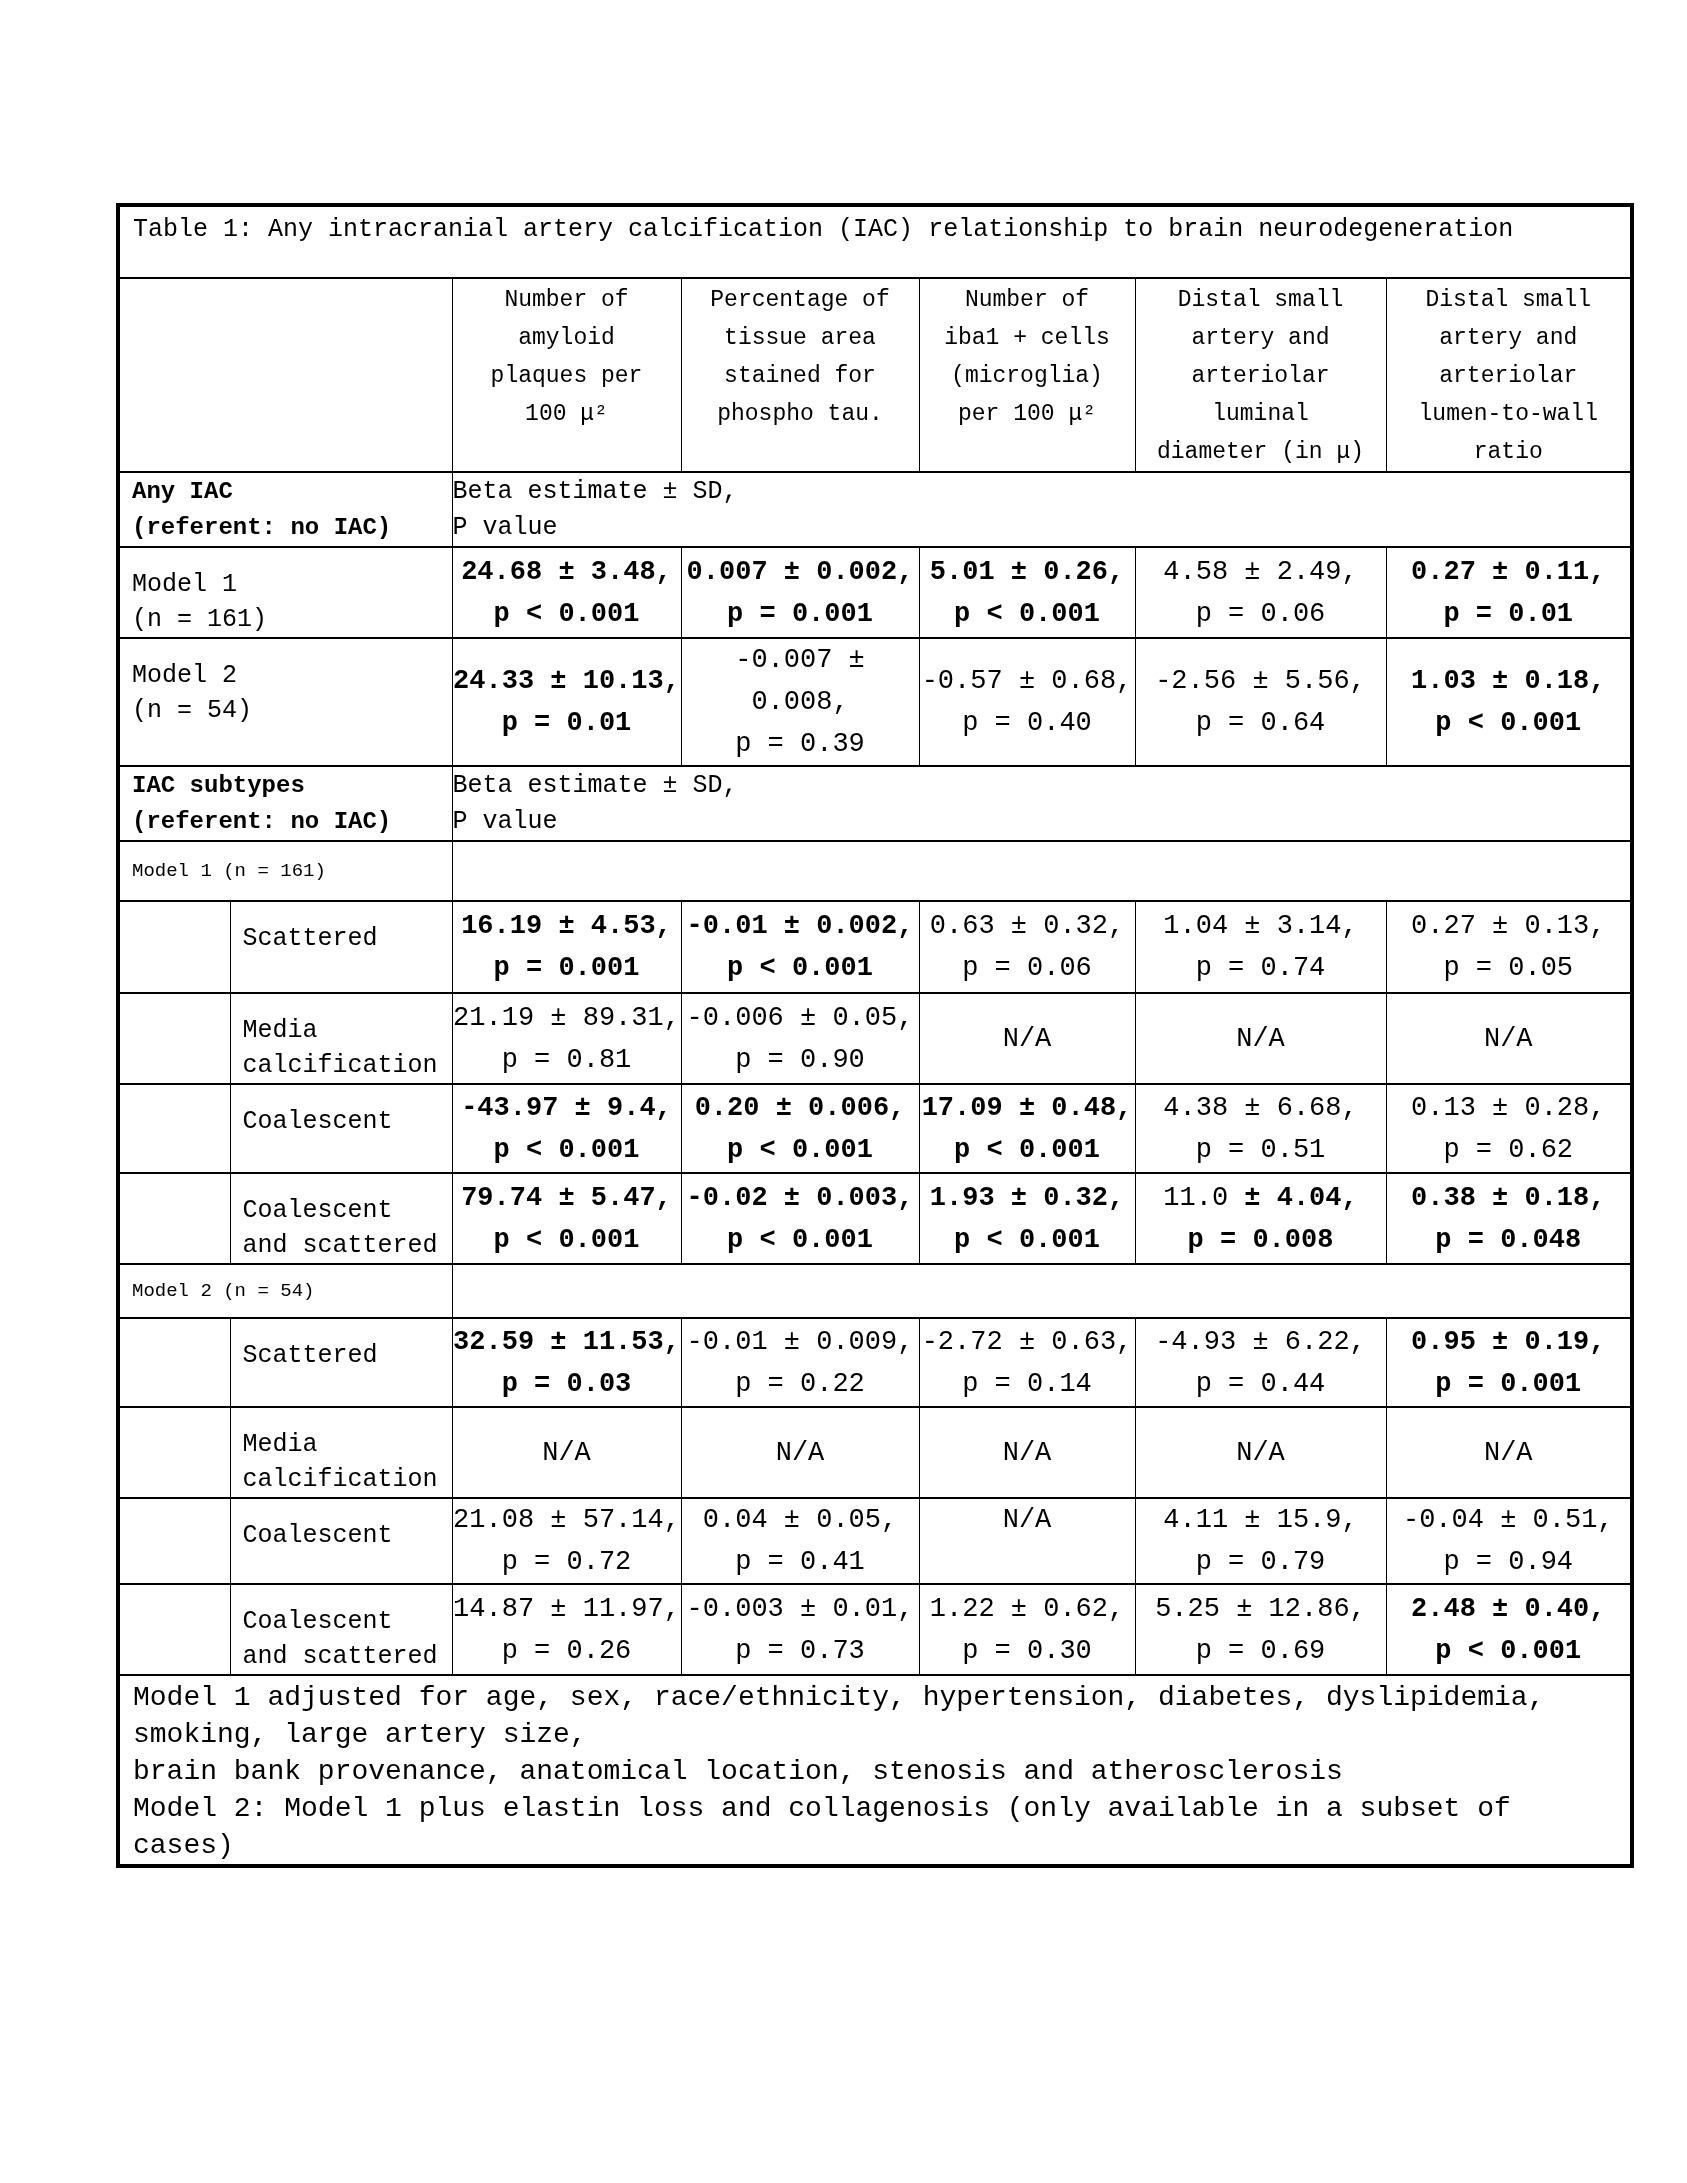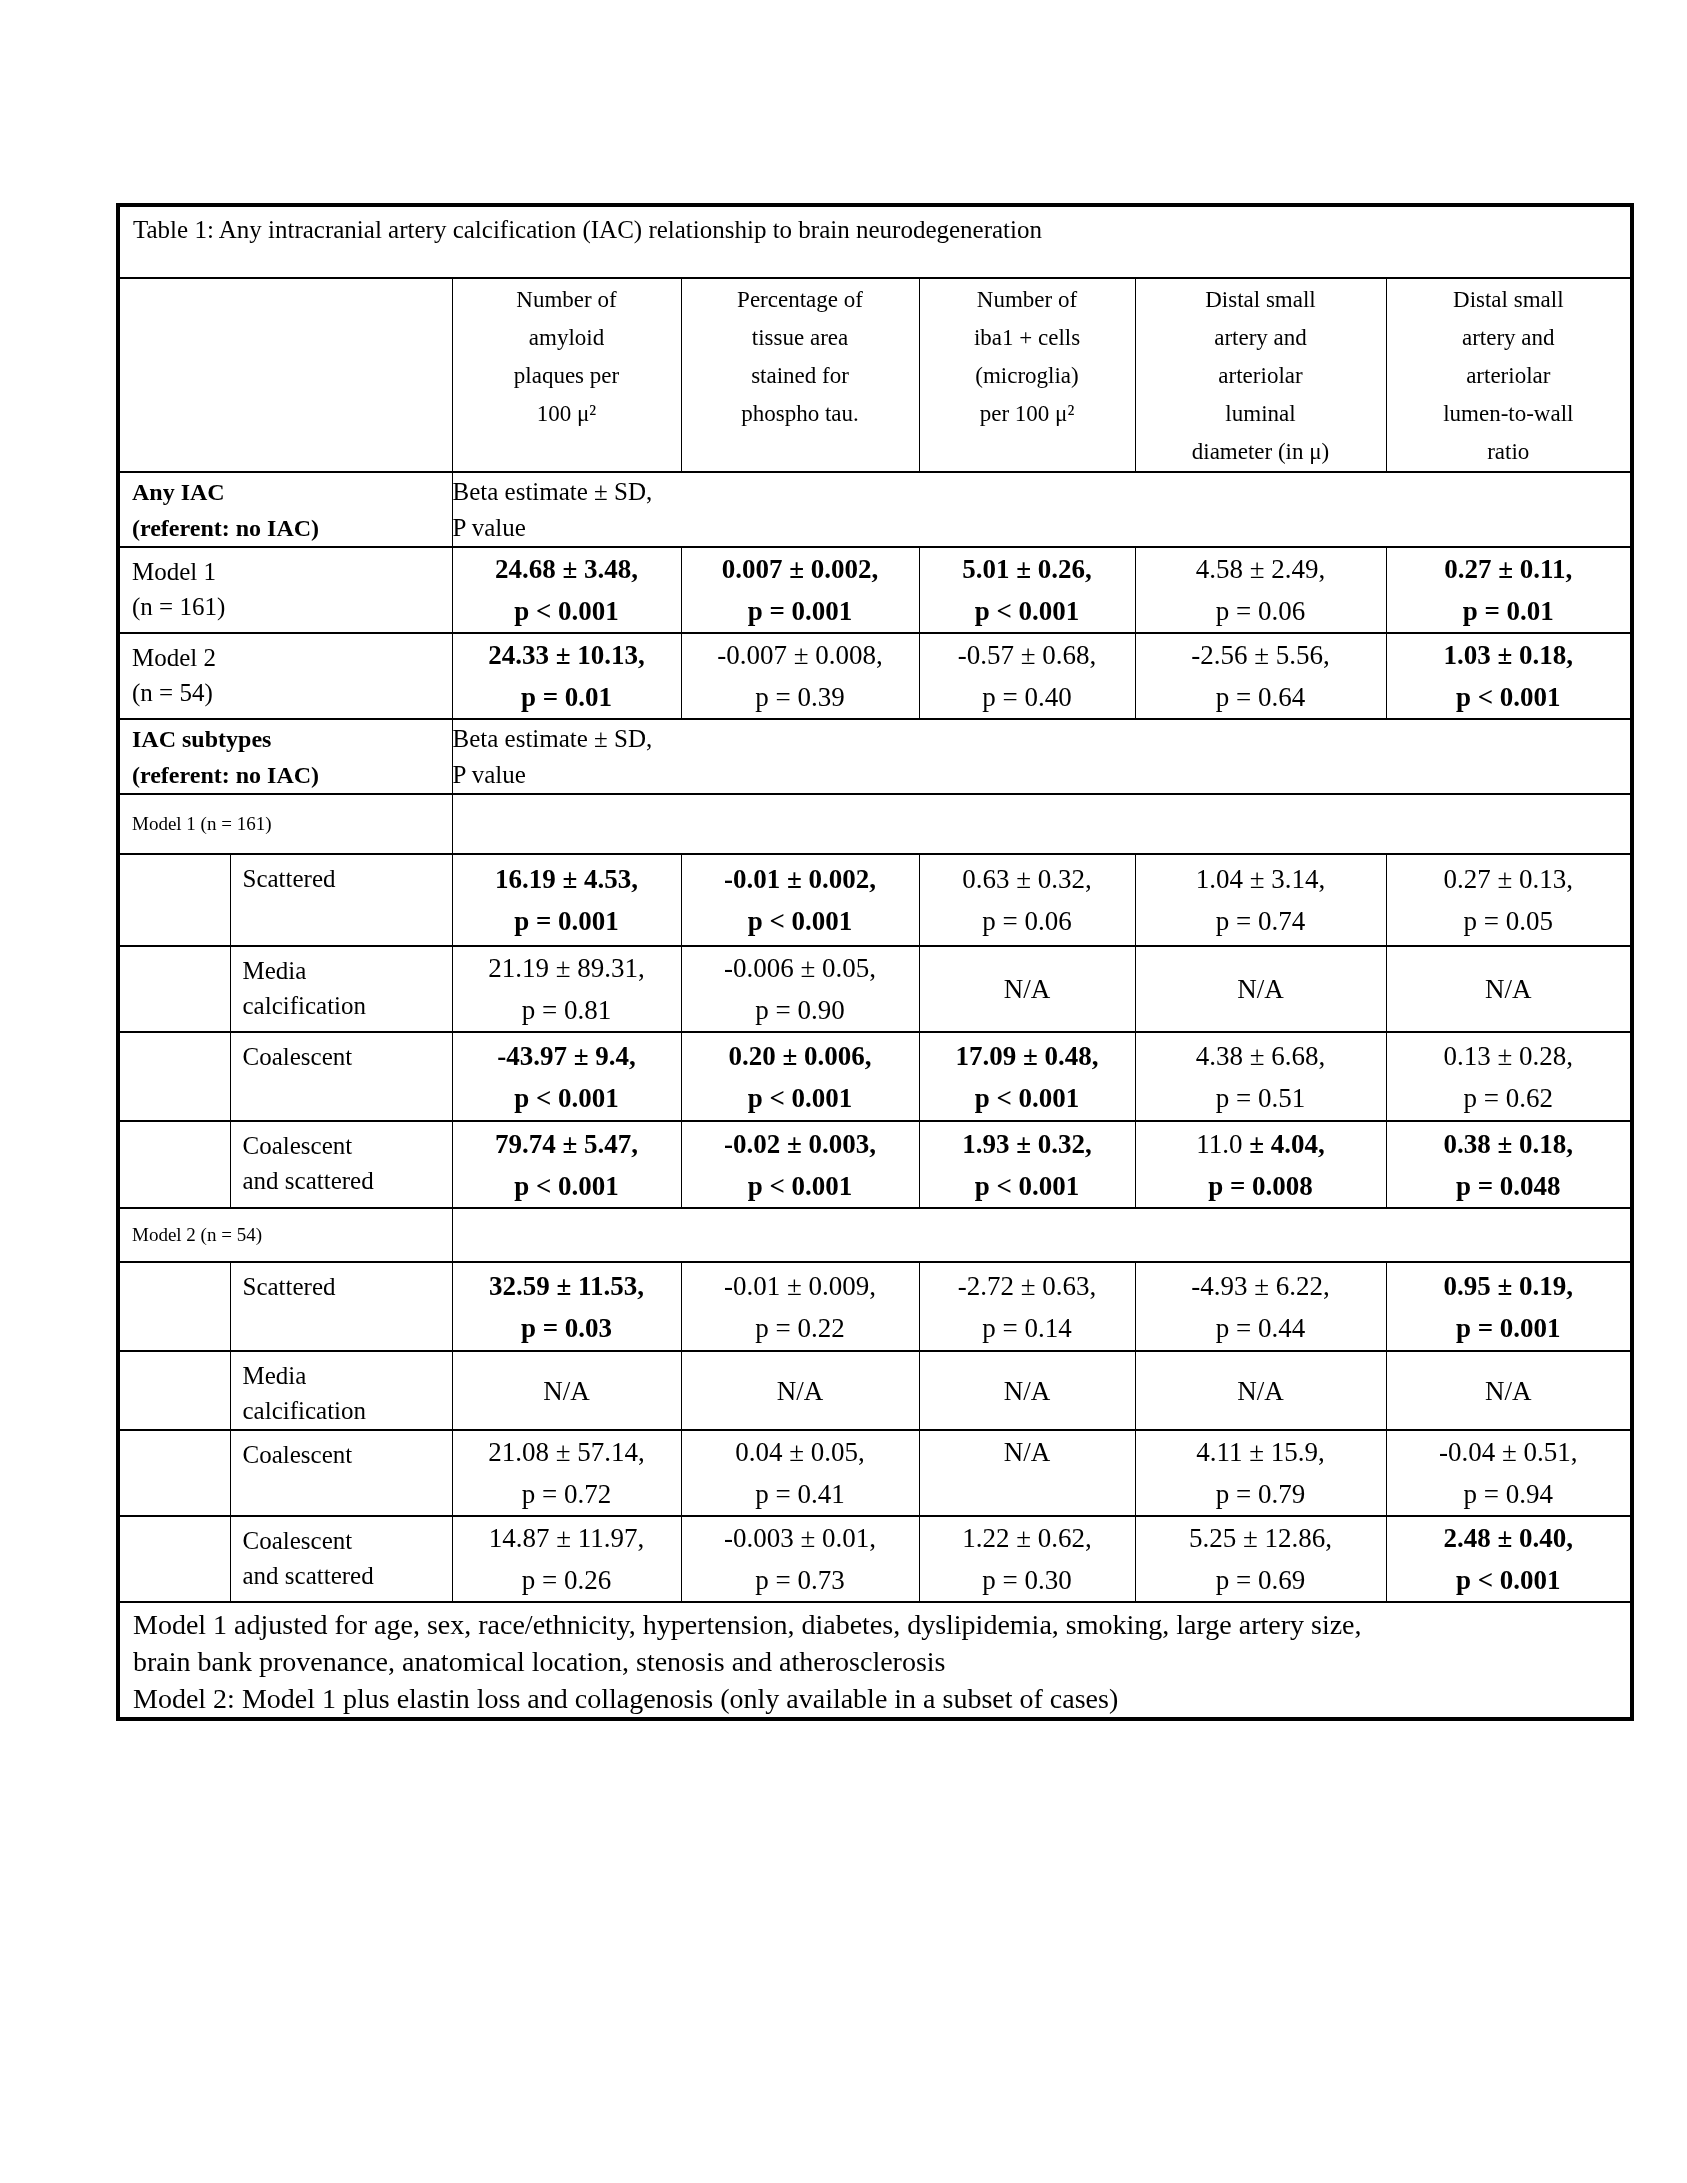--- a/index.html
+++ b/index.html
@@ -1,30 +1,30 @@
 <!DOCTYPE html>
 <html style="font-size:8px"><head>
 <meta charset="utf-8">
 <style>
   html,body{margin:0;padding:0;background:#ffffff;}
   #canvas{position:relative;width:1687px;height:2183px;background:#ffffff;
-          font-family:Liberation Serif, serif;color:#000;}
+          font-family:Liberation Mono, monospace;color:#000;}
   table#main{position:absolute;left:116px;top:203px;width:1513px;
              border-collapse:collapse;table-layout:fixed;
              border:4px solid #000;}
   td{border:1.5px solid #000;border-top-width:2.5px;border-bottom-width:2.5px;
      padding:0;vertical-align:top;}
   .title-cell{font-size:25px;line-height:30px;text-align:left;padding:8px 10px 0 13px;}
   .hdr{font-size:23px;line-height:38px;text-align:center;padding-top:2px;}
   .section-label{font-weight:bold;font-size:24px;line-height:36px;
                  padding:1px 0 0 12px;white-space:nowrap;}
   .span-cell{font-size:25px;line-height:36px;text-align:left;vertical-align:middle;}
   .subheader-label{font-size:19px;vertical-align:middle;padding-left:12px;white-space:nowrap;}
   .empty-cell{}
-  .row-label{font-size:25px;line-height:35px;padding:6px 0 0 12px;}
+  .row-label{font-size:25px;line-height:35px;padding:19px 0 0 12px;}
   .indent-cell{}
   .data-cell{font-size:27px;line-height:42px;text-align:center;vertical-align:middle;}
   .data-cell .cell-line{min-height:42px;}
   .b{font-weight:bold;}
   .footer-cell{font-size:28px;line-height:37px;text-align:left;padding:3px 15px 0 13px;}
 </style>
 </head>
 <body>
 
 <div id="canvas">

